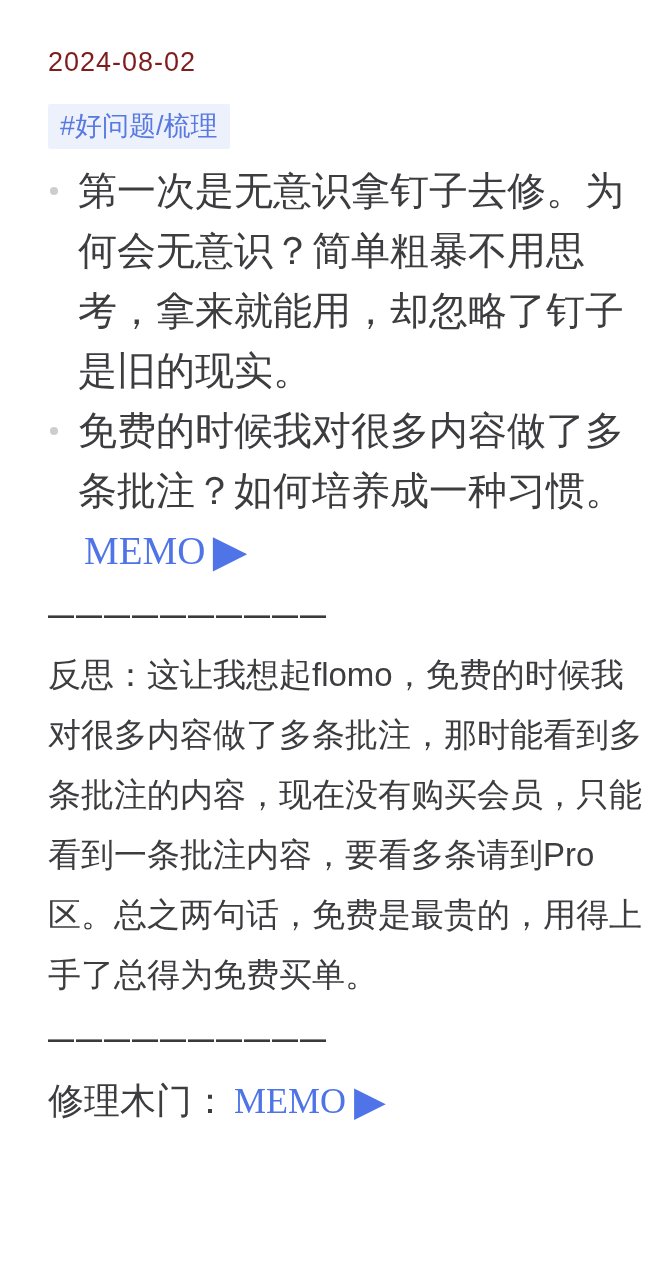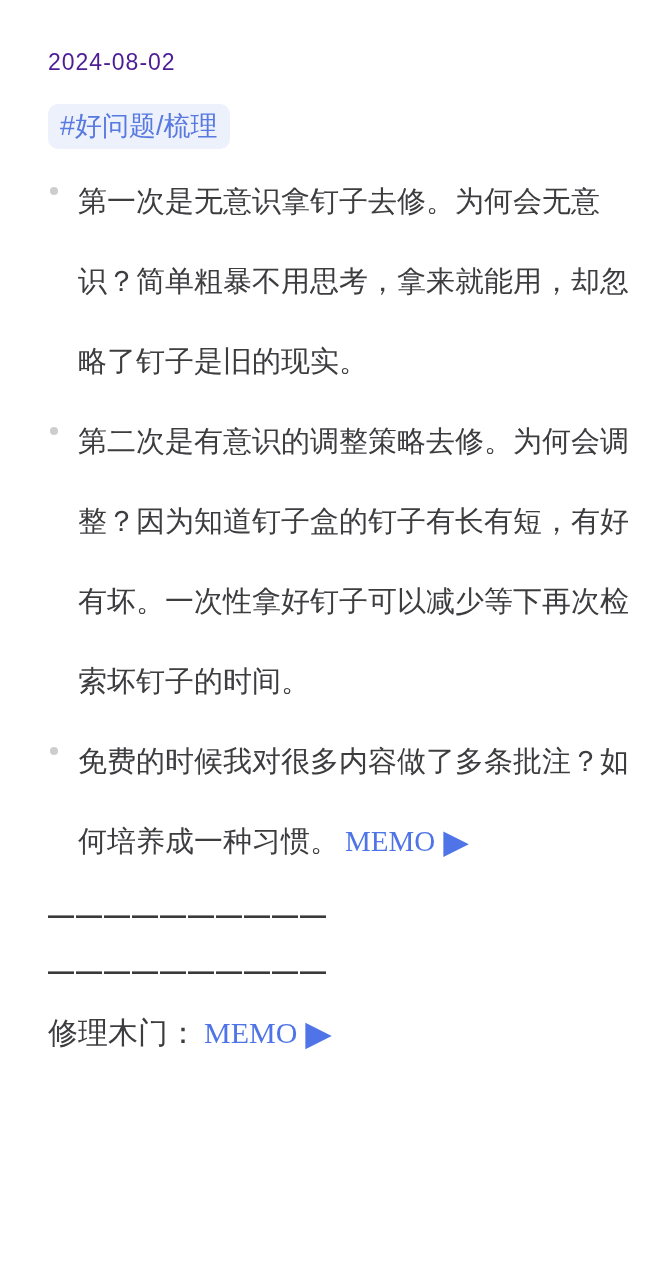--- a/index.html
+++ b/index.html
@@ -10,46 +10,46 @@
   }
   .page {
     width: 672px;
     min-height: 1270px;
     background: #ffffff;
     box-sizing: border-box;
     padding: 44px 30px 40px 48px;
     overflow: hidden;
   }
   .date {
-    font-size: 23px;
+    font-size: 27px;
     line-height: 36px;
-    color: #4c1d95;
+    color: #7f1d1d;
     letter-spacing: 1px;
   }
   .tag-row {
     margin-top: 24px;
   }
   .tag {
     display: inline-block;
     background: #edf1fb;
     color: #5879e0;
     font-size: 27px;
     line-height: 33px;
     padding: 6px 12px;
-    border-radius: 10px;
+    border-radius: 2px;
     cursor: pointer;
   }
   .bullets {
     margin-top: 12px;
   }
   .bullet {
     position: relative;
     padding-left: 30px;
-    font-size: 29px;
-    line-height: 80px;
+    font-size: 39px;
+    line-height: 60px;
     color: #3d3d40;
   }
   .bullet-dot {
     position: absolute;
     left: 2px;
     top: 26px;
     width: 8px;
     height: 8px;
     border-radius: 50%;
     background: #cdcdcf;
@@ -78,21 +78,21 @@
     user-select: none;
   }
   .reflection {
     font-size: 33px;
     line-height: 60px;
     color: #3d3d40;
     margin-top: 4px;
   }
   .footer-row {
     margin-top: 10px;
-    font-size: 30px;
+    font-size: 36px;
     line-height: 60px;
     color: #3d3d40;
   }
 </style>
 </head>
 <body>
 
 <div class="page">
 
   <div class="date">2024-08-02</div>
@@ -101,34 +101,31 @@
     <span class="tag">#好问题/梳理</span>
   </div>
 
   <div class="bullets">
 
     <div class="bullet">
       <span class="bullet-dot"></span>
       <span>第一次是无意识拿钉子去修。为何会无意识？简单粗暴不用思考，拿来就能用，却忽略了钉子是旧的现实。</span>
     </div>
 
-    <div class="bullet">
-      <span class="bullet-dot"></span>
-      <span>第二次是有意识的调整策略去修。为何会调整？因为知道钉子盒的钉子有长有短，有好有坏。一次性拿好钉子可以减少等下再次检索坏钉子的时间。</span>
-    </div>
 
     <div class="bullet">
       <span class="bullet-dot"></span>
       <span>免费的时候我对很多内容做了多条批注？如何培养成一种习惯。</span><a class="memo-link"><span>MEMO</span><span class="play">▶</span></a>
     </div>
 
   </div>
 
   <div class="divider">——————————</div>
 
+  <div class="reflection">反思：这让我想起flomo，免费的时候我对很多内容做了多条批注，那时能看到多条批注的内容，现在没有购买会员，只能看到一条批注内容，要看多条请到Pro区。总之两句话，免费是最贵的，用得上手了总得为免费买单。</div>
 
   <div class="divider">——————————</div>
 
   <div class="footer-row">
     <span>修理木门：</span><a class="memo-link"><span>MEMO</span><span class="play">▶</span></a>
   </div>
 
 </div>
 
 </body></html>

